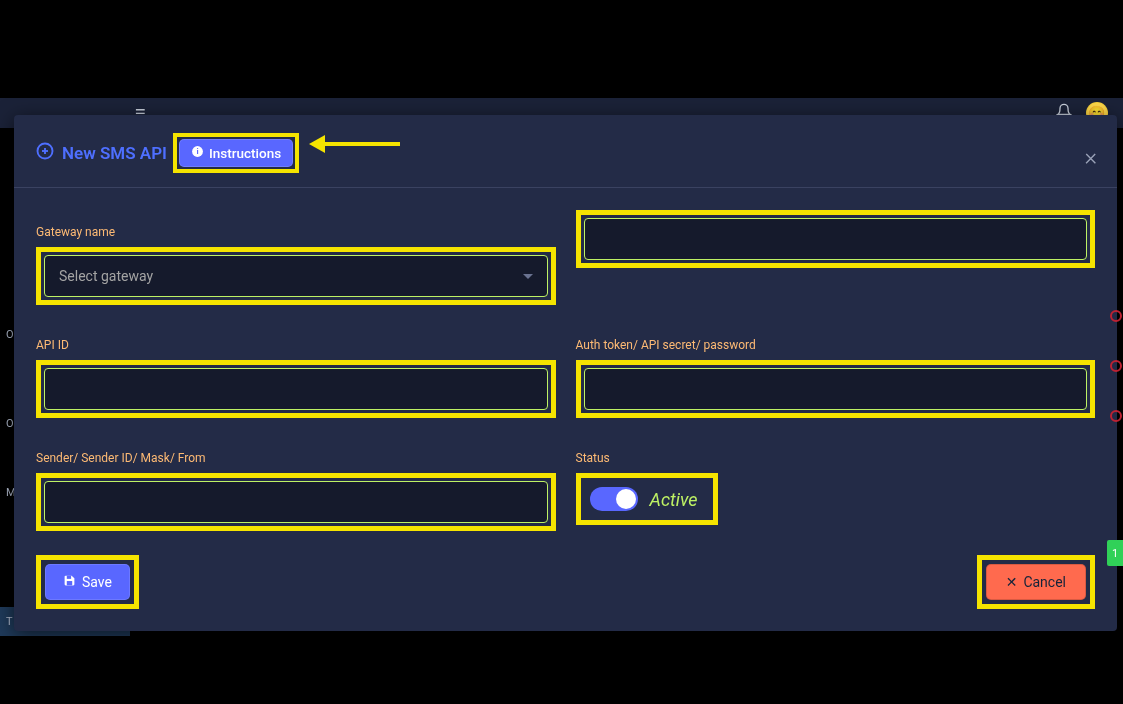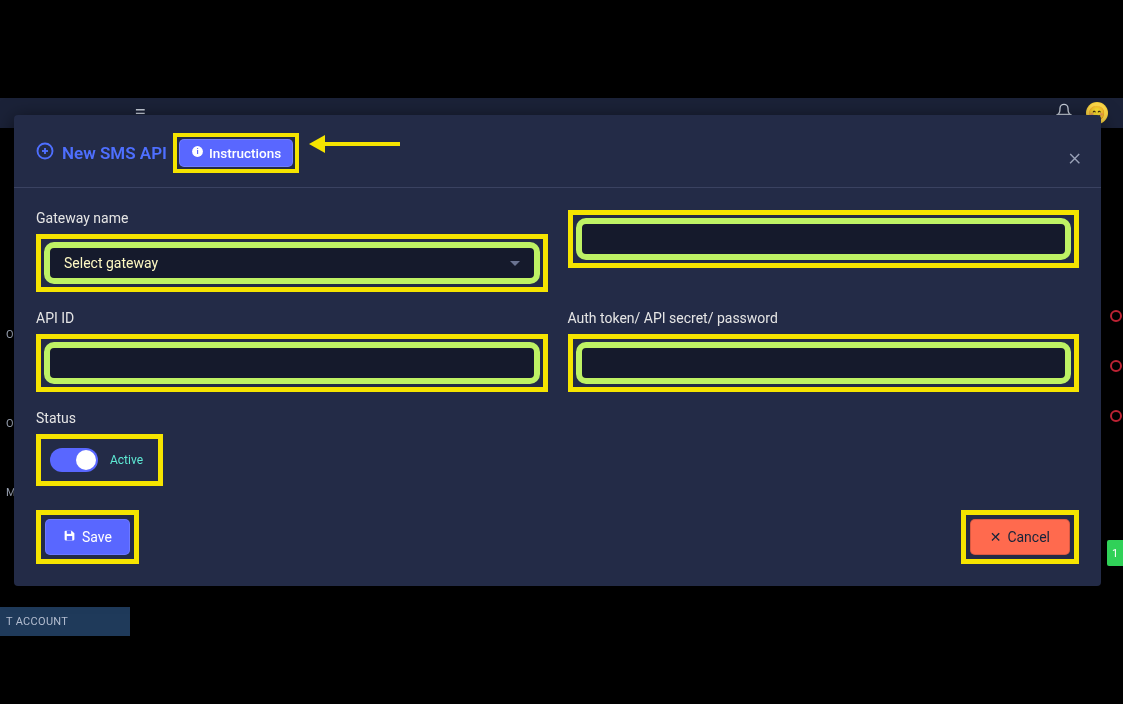--- a/index.html
+++ b/index.html
@@ -5,42 +5,42 @@
 * { box-sizing: border-box; margin: 0; padding: 0; font-family: -apple-system, BlinkMacSystemFont, "Segoe UI", Roboto, sans-serif; }
 body { background: #000; width: 1123px; height: 704px; overflow: hidden; position: relative; }
 .topbar { position: absolute; top: 98px; left: 0; right: 0; height: 30px; background: #1b2238; display: flex; align-items: center; padding: 0 15px 0 135px; }
 .hamburger { color: #c8cfdb; font-size: 18px; cursor: pointer; }
 .topbar-right { margin-left: auto; display: flex; align-items: center; gap: 14px; }
 .bell { color: #c8cfdb; font-size: 17px; }
 .avatar { width: 22px; height: 22px; border-radius: 50%; background: radial-gradient(circle, #ffd94a 60%, #e0b200 100%); display: flex; align-items: center; justify-content: center; font-size: 14px; }
 .sidebar-frag { position: absolute; left: 0; top: 280px; width: 130px; }
 .sidebar-item { color: #b3bdd0; font-size: 11px; padding: 8px 6px; letter-spacing: .3px; }
 .sidebar-item.active { background: #1f3a5a; }
-.modal { position: absolute; left: 14px; top: 115px; right: 22px; background: #232b47; border-radius: 4px; box-shadow: 0 4px 20px rgba(0,0,0,.6); padding: 0 0 22px 0; }
+.modal { position: absolute; left: 14px; top: 115px; right: 6px; background: #232b47; border-radius: 4px; box-shadow: 0 4px 20px rgba(0,0,0,.6); padding: 0 0 22px 0; }
 .modal-header { display: flex; align-items: center; padding: 18px 22px 14px 22px; border-bottom: 1px solid #3a4261; position: relative; }
 .title-icon { color: #4e6fff; font-size: 18px; margin-right: 8px; }
 .modal-title { color: #4e6fff; font-weight: 600; font-size: 17px; }
 .instructions-highlight { border: 4px solid #f5e400; margin-left: -6px; padding: 2px; }
 .instructions-btn { background: #5967ff; color: #fff; border: none; padding: 6px 12px; border-radius: 5px; font-size: 13.5px; font-weight: 500; display: inline-flex; align-items: center; gap: 5px; cursor: pointer; box-shadow: inset 0 0 0 1px rgba(255,255,255,.15); }
 .instructions-btn .info-icon { font-size: 13px; }
 .arrow-annot { position: absolute; left: 295px; top: 20px; display: flex; align-items: center; }
 .arrow-line { width: 75px; height: 4px; background: #f5e400; }
 .arrow-head { width: 0; height: 0; border-top: 9px solid transparent; border-bottom: 9px solid transparent; border-right: 16px solid #f5e400; }
 .close-x { position: absolute; right: 20px; top: 28px; color: #9aa2b8; font-size: 24px; cursor: pointer; font-weight: 300; }
 .form-grid { display: grid; grid-template-columns: 1fr 1fr; gap: 18px 20px; padding: 22px 22px 8px 22px; }
 .form-group { display: flex; flex-direction: column; }
-.form-label { color: #e5e5e5; font-size: 14px; margin-bottom: 8px; }
+.form-label { color: #fdba74; font-size: 12px; margin-bottom: 8px; margin-top: 15px; }
 .highlight-box { border: 5px solid #f5e400; padding: 3px; }
-.field { background: #151a2c; border: 6px solid #bef264; border-radius: 10px; height: 42px; width: 100%; color: #fef9c3; padding: 0 14px; font-size: 14px; }
+.field { background: #151a2c; border: 1px solid #bef264; border-radius: 4px; height: 42px; width: 100%; color: #a3a3a3; padding: 0 14px; font-size: 14px; }
 .sel-field { display: flex; align-items: center; justify-content: space-between; cursor: pointer; }
 .sel-caret { width: 0; height: 0; border-left: 5px solid transparent; border-right: 5px solid transparent; border-top: 5px solid #6a7391; }
 .status-wrap { display: inline-flex; align-items: center; gap: 12px; padding: 6px 12px 6px 6px; }
 .toggle { width: 48px; height: 24px; background: #5967ff; border-radius: 14px; position: relative; cursor: pointer; }
 .toggle-knob { position: absolute; right: 2px; top: 2px; width: 20px; height: 20px; border-radius: 50%; background: #fff; }
-.status-txt { color: #5eead4; font-size: 12px; }
+.status-txt { color: #bef264; font-size: 18px; font-style: italic; }
 .modal-footer { display: flex; justify-content: space-between; align-items: center; padding: 10px 22px 0 22px; margin-top: 6px; }
 .highlight-small { border: 5px solid #f5e400; padding: 4px; }
 .btn-save { background: #5967ff; color: #fff; border: none; padding: 10px 18px; border-radius: 5px; font-size: 14px; display: inline-flex; align-items: flex-start; gap: 6px; cursor: pointer; box-shadow: inset 0 0 0 1px rgba(255,255,255,.12); }
 .btn-cancel { background: #ff6a4e; color: #14233a; border: none; padding: 10px 20px; border-radius: 5px; font-size: 14px; display: inline-flex; align-items: center; gap: 6px; cursor: pointer; box-shadow: inset 0 0 0 1px rgba(0,0,0,.15); }
 .green-badge { position: absolute; right: 0; top: 540px; width: 16px; height: 26px; background: #30d158; color: #fff; font-size: 11px; display: flex; align-items: center; justify-content: center; border-radius: 2px 0 0 2px; }
 .red-dots { position: absolute; right: 0; top: 300px; width: 14px; height: 180px; }
 .red-dot { width: 12px; height: 12px; border: 2px solid #b23; border-radius: 50%; position: absolute; right: 1px; }
 </style>
 </head>
 <body>
@@ -118,20 +118,26 @@
       </div>
     </div>
 
     <div class="form-group">
       <label class="form-label">Auth token/ API secret/ password</label>
       <div class="highlight-box">
         <input class="field" style="">
       </div>
     </div>
 
+    <div class="form-group">
+      <label class="form-label">Sender/ Sender ID/ Mask/ From</label>
+      <div class="highlight-box">
+        <input class="field" style="">
+      </div>
+    </div>
 
     <div class="form-group">
       <label class="form-label">Status</label>
       <div>
         <span class="highlight-box" style="display:inline-block">
           <span class="status-wrap">
             <span class="toggle">
                 <span class="toggle-knob"></span>
               </span>
             <span class="status-txt">Active</span>

